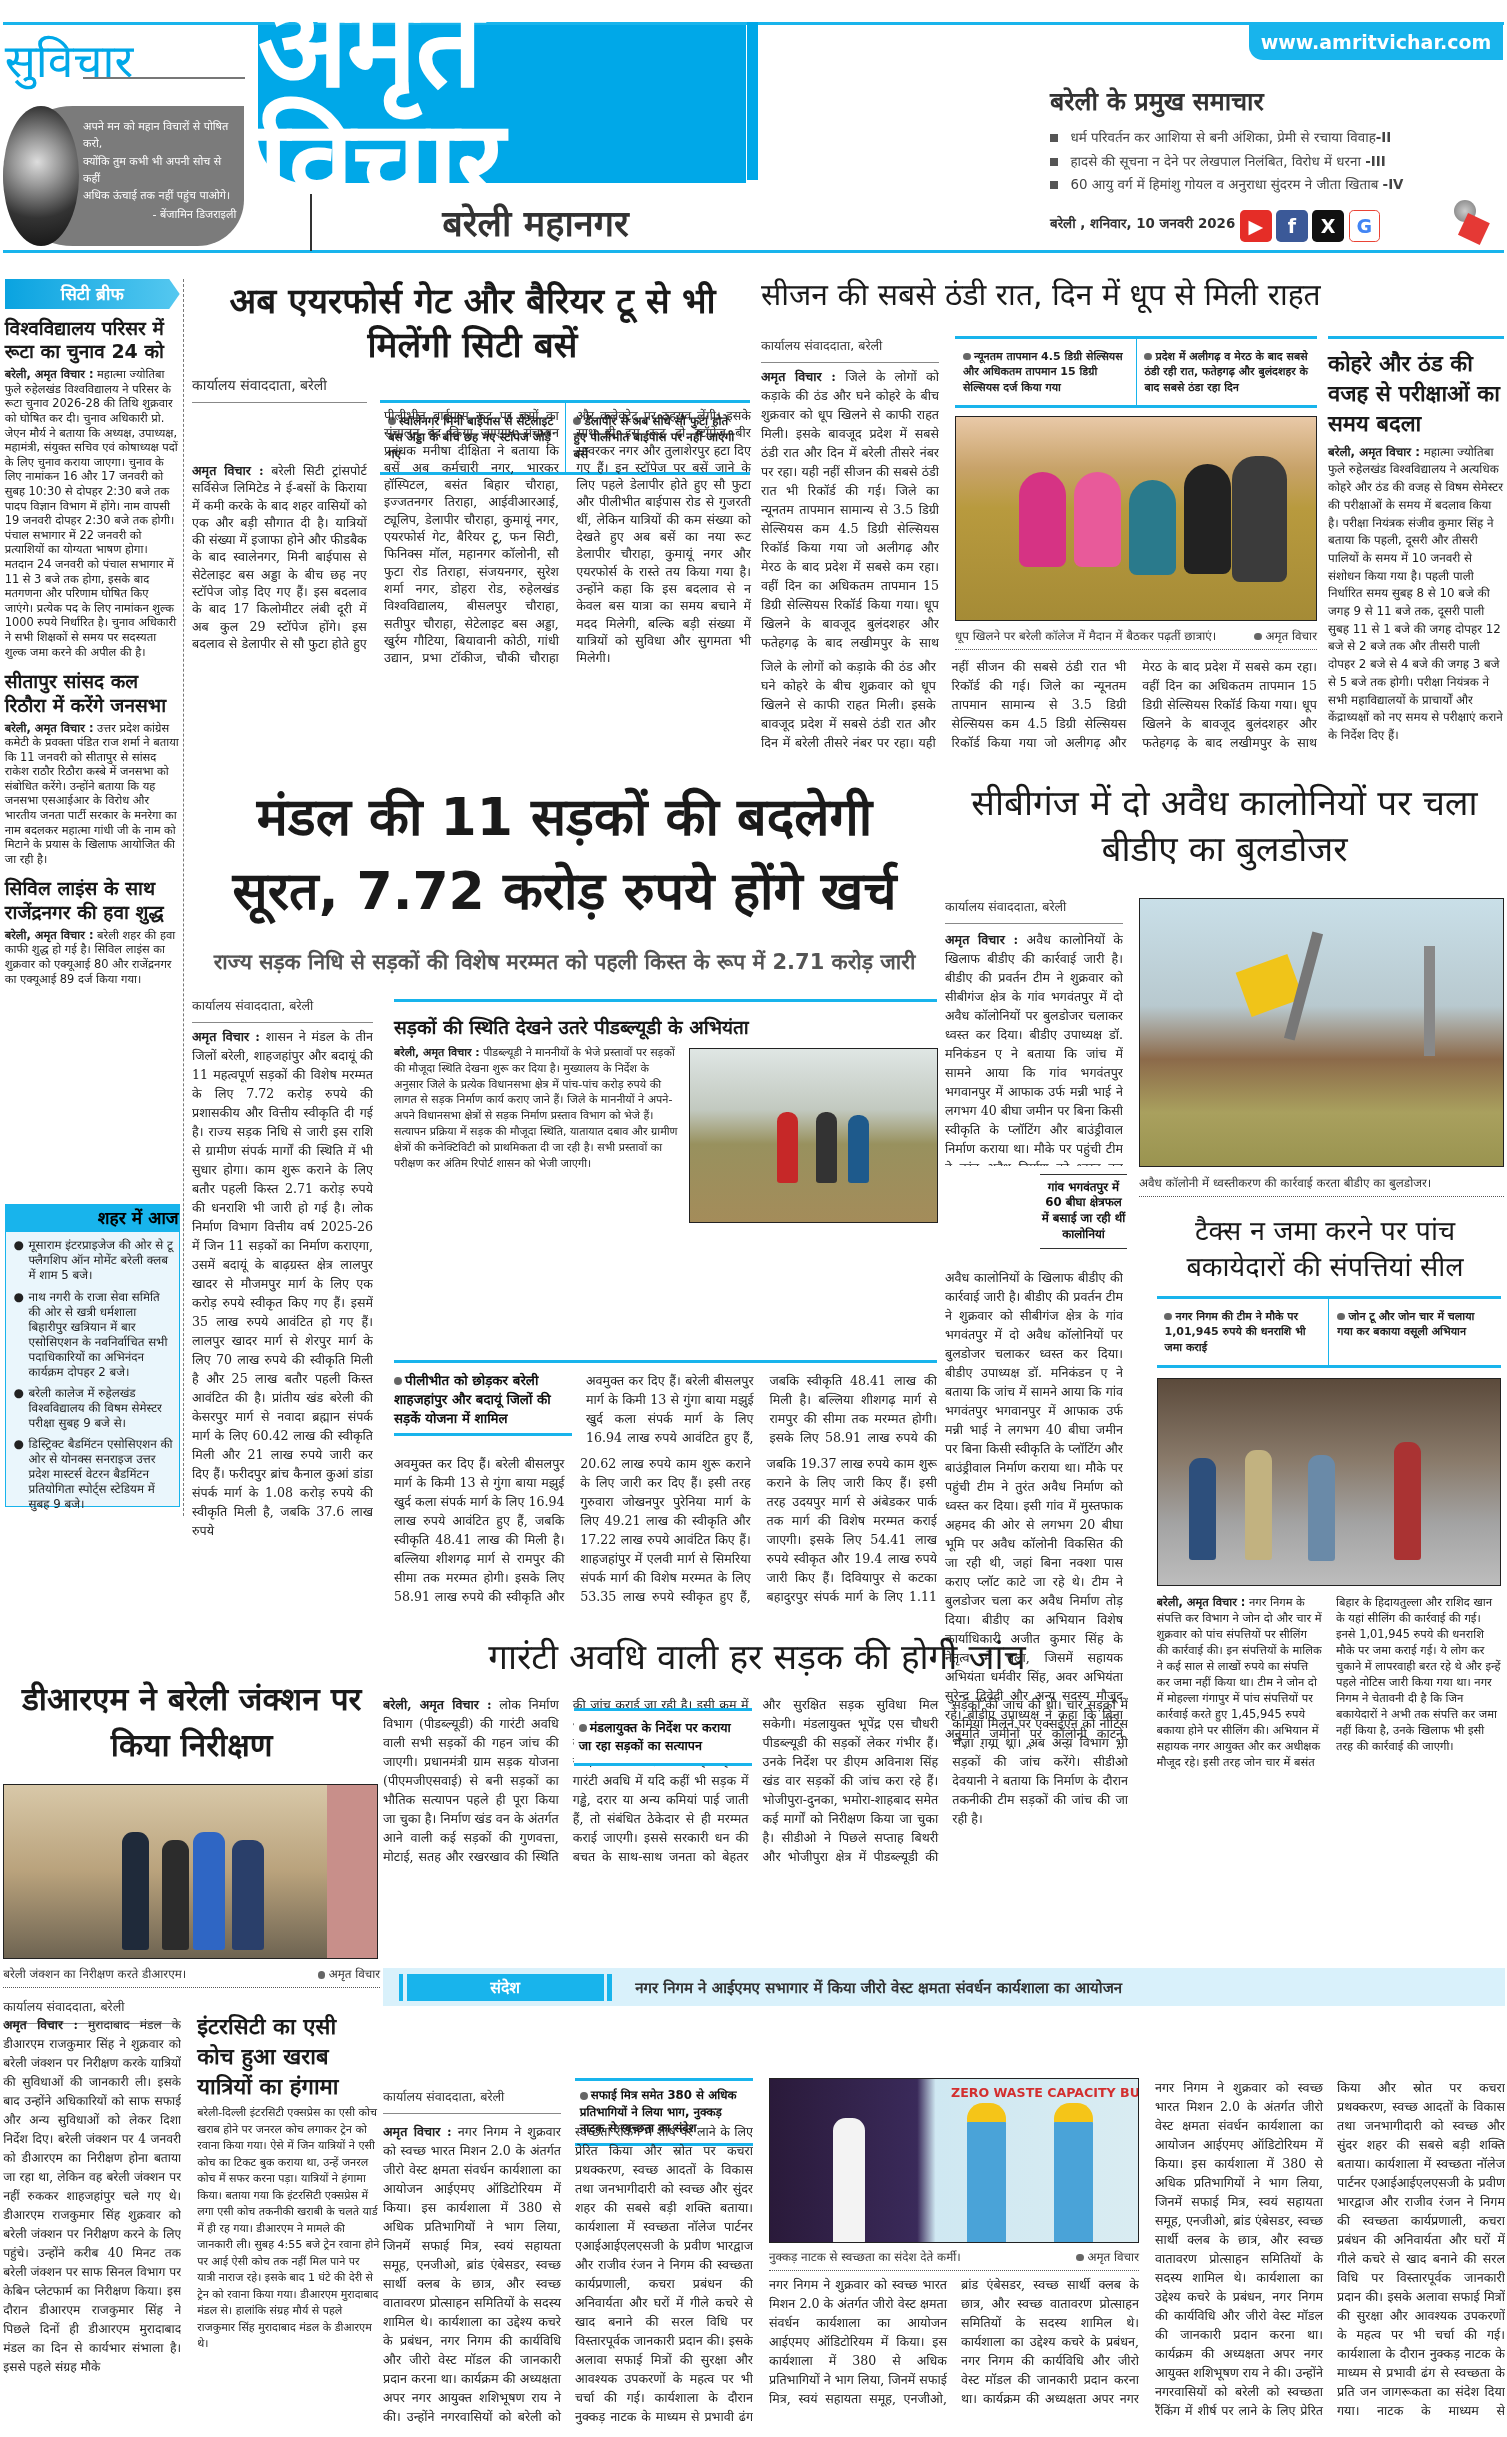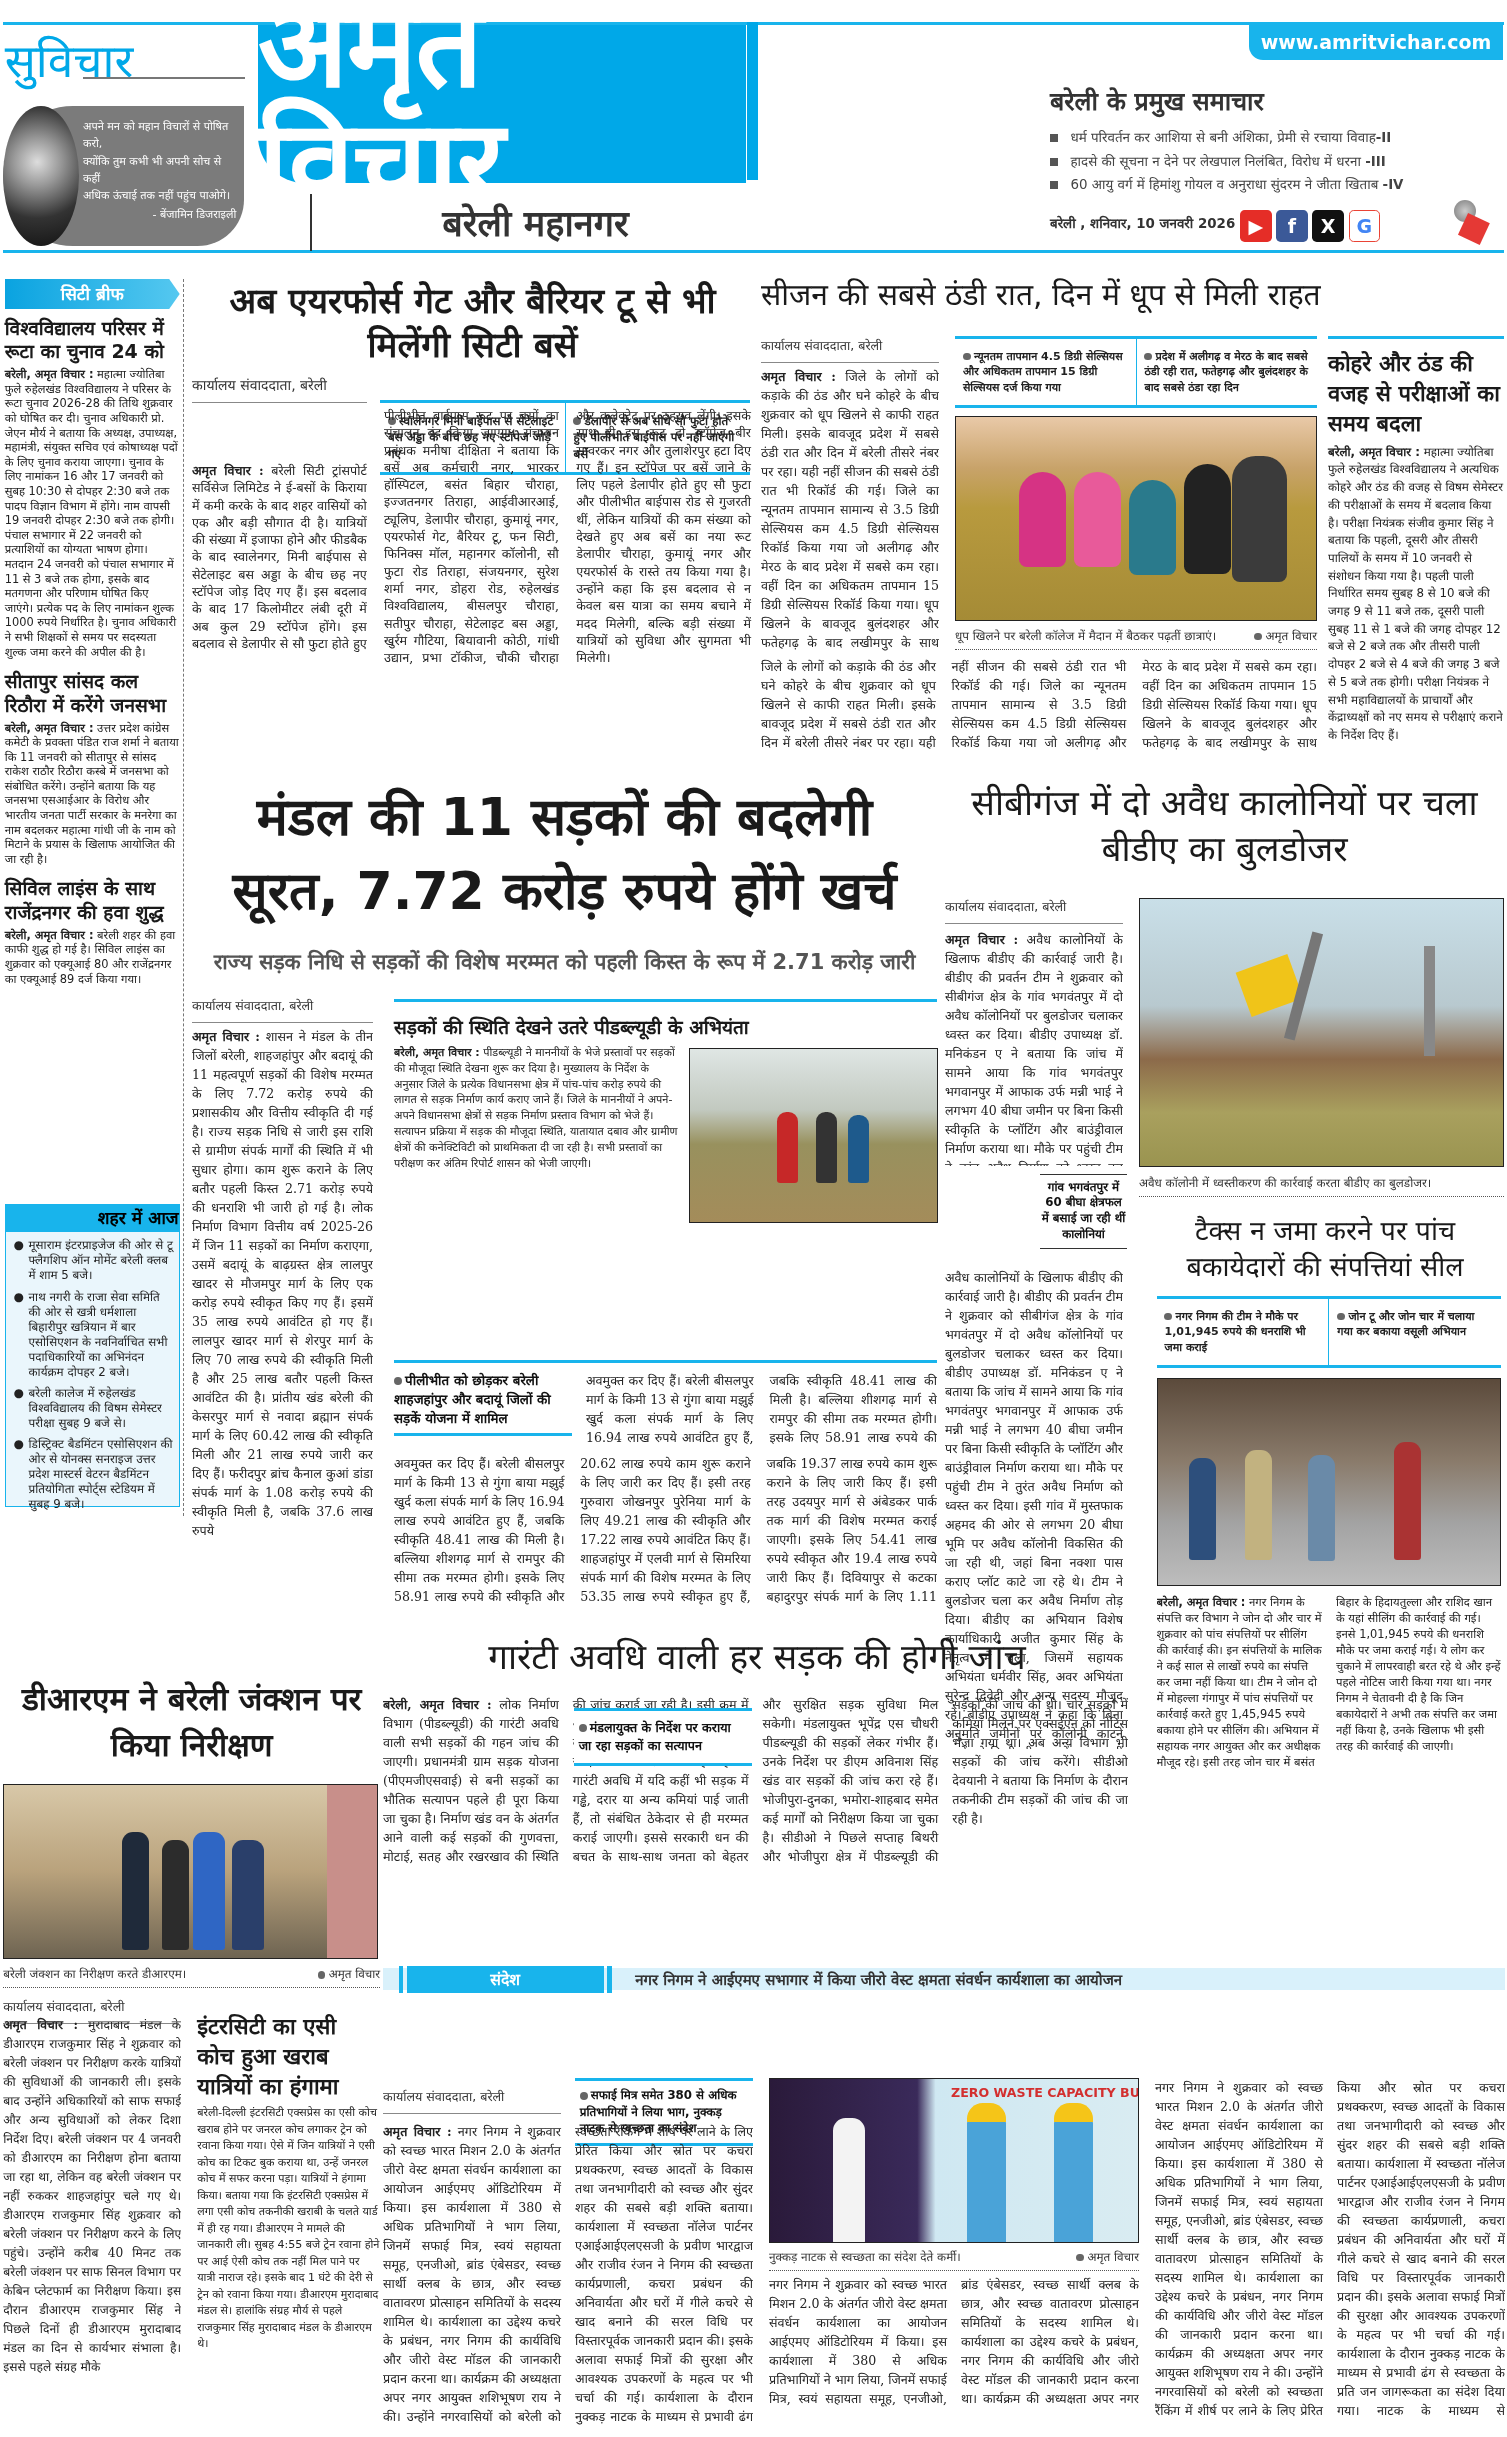--- a/index.html
+++ b/index.html
@@ -242,21 +242,21 @@
 
 <div class="abs" style="left:383px;top:1634px;width:748px;">
   <div class="hl-light" style="font-size:35px;line-height:46px;text-align:center">गारंटी अवधि वाली हर सड़क की होगी जांच</div>
   <div class="abs body-text" style="left:0;top:61px;width:745px;height:268px;column-count:4;column-gap:14px;font-size:12.6px;line-height:19px;overflow:hidden">
     <b>बरेली, अमृत विचार :</b> <span>लोक निर्माण विभाग (पीडब्ल्यूडी) की गारंटी अवधि वाली सभी सड़कों की गहन जांच की जाएगी। प्रधानमंत्री ग्राम सड़क योजना (पीएमजीएसवाई) से बनी सड़कों का भौतिक सत्यापन पहले ही पूरा किया जा चुका है। निर्माण खंड वन के अंतर्गत आने वाली कई सड़कों की गुणवत्ता, मोटाई, सतह और रखरखाव की स्थिति की जांच कराई जा रही है। इसी क्रम में अब प्रांतीय खंड की गारंटी पीरियड वाली सड़कों की भी जांच शुरू की जाएगी। अधिकारियों का कहना है कि गारंटी अवधि में यदि कहीं भी सड़क में गड्ढे, दरार या अन्य कमियां पाई जाती हैं, तो संबंधित ठेकेदार से ही मरम्मत कराई जाएगी। इससे सरकारी धन की बचत के साथ-साथ जनता को बेहतर और सुरक्षित सड़क सुविधा मिल सकेगी। मंडलायुक्त भूपेंद्र एस चौधरी पीडब्ल्यूडी की सड़कों लेकर गंभीर हैं। उनके निर्देश पर डीएम अविनाश सिंह खंड वार सड़कों की जांच करा रहे हैं। भोजीपुरा-दुनका, भमोरा-शाहबाद समेत कई मार्गों को निरीक्षण किया जा चुका है। सीडीओ ने पिछले सप्ताह बिथरी और भोजीपुरा क्षेत्र में पीडब्ल्यूडी की सड़कों की जांच की थी। चार सड़कों में कमियां मिलने पर एक्सईएन को नोटिस भेजा गया था। अब अन्य विभाग भी सड़कों की जांच करेंगे। सीडीओ देवयानी ने बताया कि निर्माण के दौरान तकनीकी टीम सड़कों की जांच की जा रही है।</span>
   </div>
   <div class="abs" style="left:191px;top:74px;width:178px;border-top:3.2px solid #18b4ec;border-bottom:3.2px solid #18b4ec;padding:7.9px 4.7px;font-weight:bold;font-size:12.6px;line-height:18px;background:#fff"><span class="dot"></span><span>मंडलायुक्त के निर्देश पर कराया जा रहा सड़कों का सत्यापन</span></div>
 </div>
 
 <div class="abs" style="left:383px;top:1968px;width:1122px;">
-  <div style="height:22px;background:#d9f1fb;display:flex;align-items:center">
+  <div style="height:38px;background:#d9f1fb;display:flex;align-items:center">
     <div style="width:4.7px;height:27px;background:#18b4ec;margin-left:15.8px"></div>
     <div style="width:197px;height:27px;background:#18b4ec;color:#fff;font-weight:bold;font-size:15.8px;line-height:27px;text-align:center;margin-left:3.2px">संदेश</div>
     <div style="width:4.7px;height:27px;background:#18b4ec;margin-left:3.2px"></div>
     <div style="font-size:15px;font-weight:bold;color:#333;margin-left:23.6px;white-space:nowrap">नगर निगम ने आईएमए सभागार में किया जीरो वेस्ट क्षमता संवर्धन कार्यशाला का आयोजन</div>
   </div>
   <div class="abs byline" style="left:0;top:120px;width:178px;font-size:12.6px">कार्यालय संवाददाता, बरेली</div>
   <div class="abs" style="left:192px;top:110px;width:178px;border-top:3.2px solid #18b4ec;border-bottom:3.2px solid #18b4ec;padding:6.3px 4.7px;font-weight:bold;font-size:11.8px;line-height:16.5px"><span class="dot"></span><span>सफाई मित्र समेत 380 से अधिक प्रतिभागियों ने लिया भाग, नुक्कड़ नाटक से स्वच्छता का संदेश</span></div>
   <div class="abs photo" style="left:386px;top:110px;width:370px;height:165px;background:linear-gradient(90deg,#2a1a3a 0,#3a2a5a 40%,#cfe8f2 45%,#d9ecf2 100%)">
     <div style="position:absolute;left:181px;top:6.3px;font-size:12.6px;font-weight:bold;color:#d32f2f;white-space:nowrap">ZERO WASTE CAPACITY BUILDING</div>
     <div style="position:absolute;left:63px;top:39px;width:31.5px;height:126px;background:#f3f3f3;border-radius:12.6px 12.6px 3.2px 3.2px"></div>

